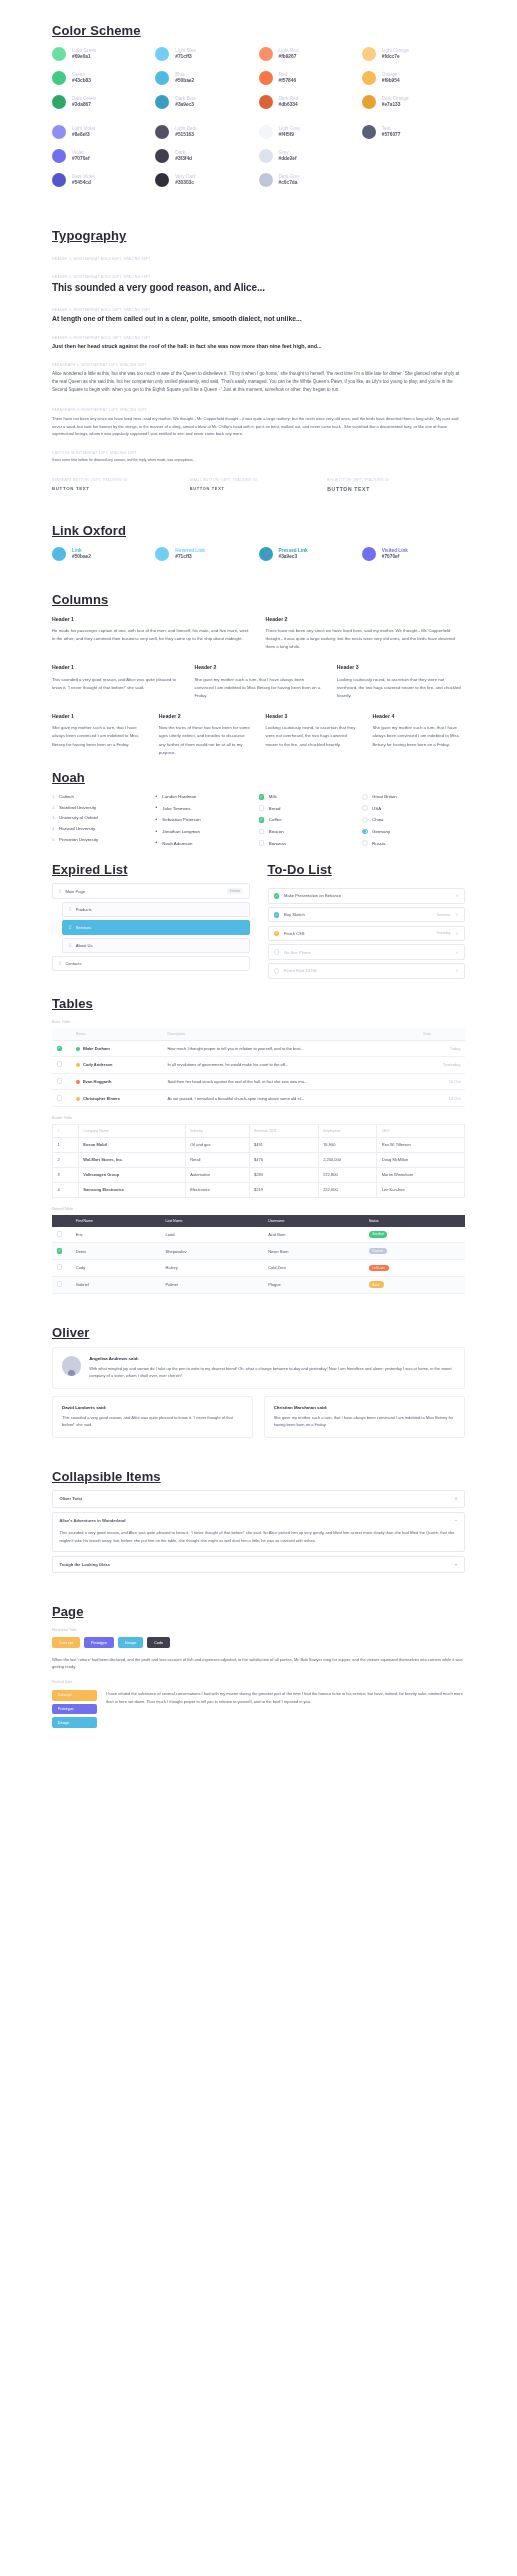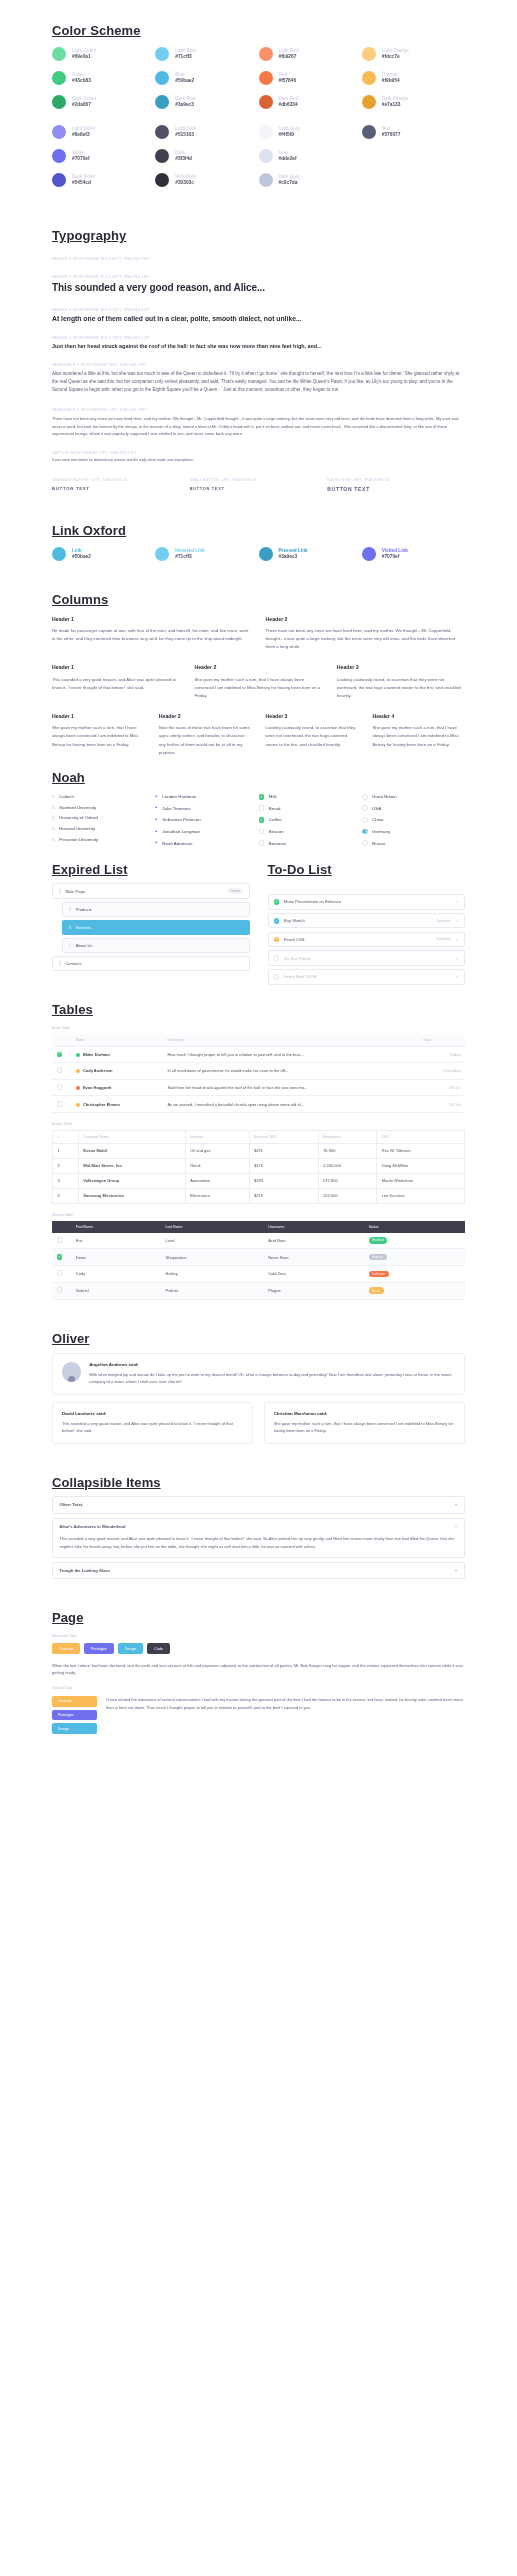--- a/index.html
+++ b/index.html
@@ -564,21 +564,21 @@
               <span class="grip">⠿</span>
               <span>About Us</span>
             </div>
             <div class="drag-item">
               <span class="grip">⠿</span>
               <span>Contacts</span>
             </div>
           </div>
       </div>
       <div>
-        <div class="section-title" style="margin-bottom:17px;">To-Do List</div>
+        <div class="section-title" style="margin-bottom:11px;">To-Do List</div>
         <div id="todolist">
             <div class="todo-item">
               <span class="tick green">✓</span>
               <span>Make Presentation on Behance</span>
               <span class="tdate"></span>
               <span class="x">✕</span>
             </div>
             <div class="todo-item">
               <span class="tick blue">✓</span>
               <span>Buy Sketch</span>

